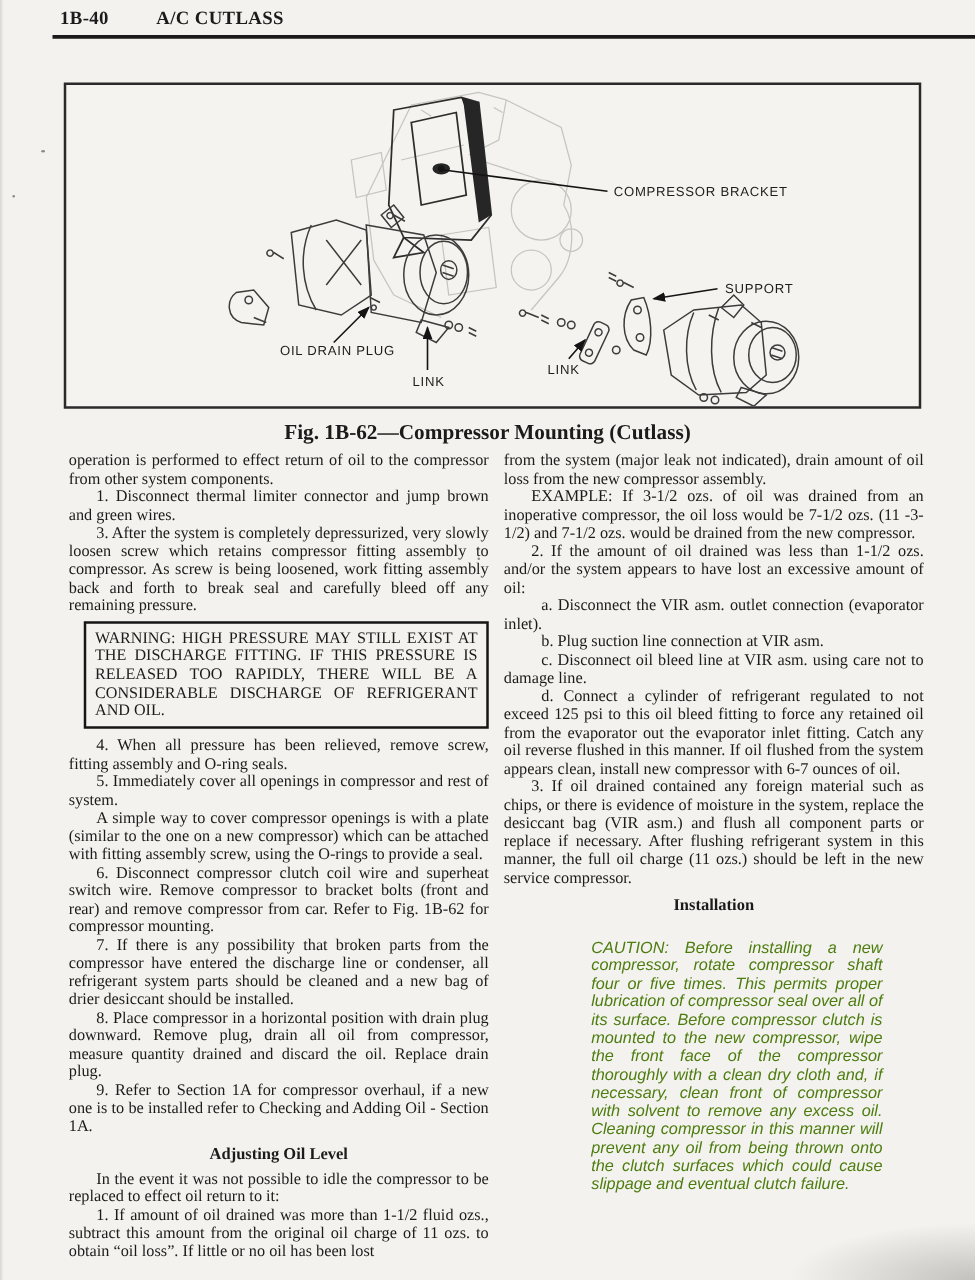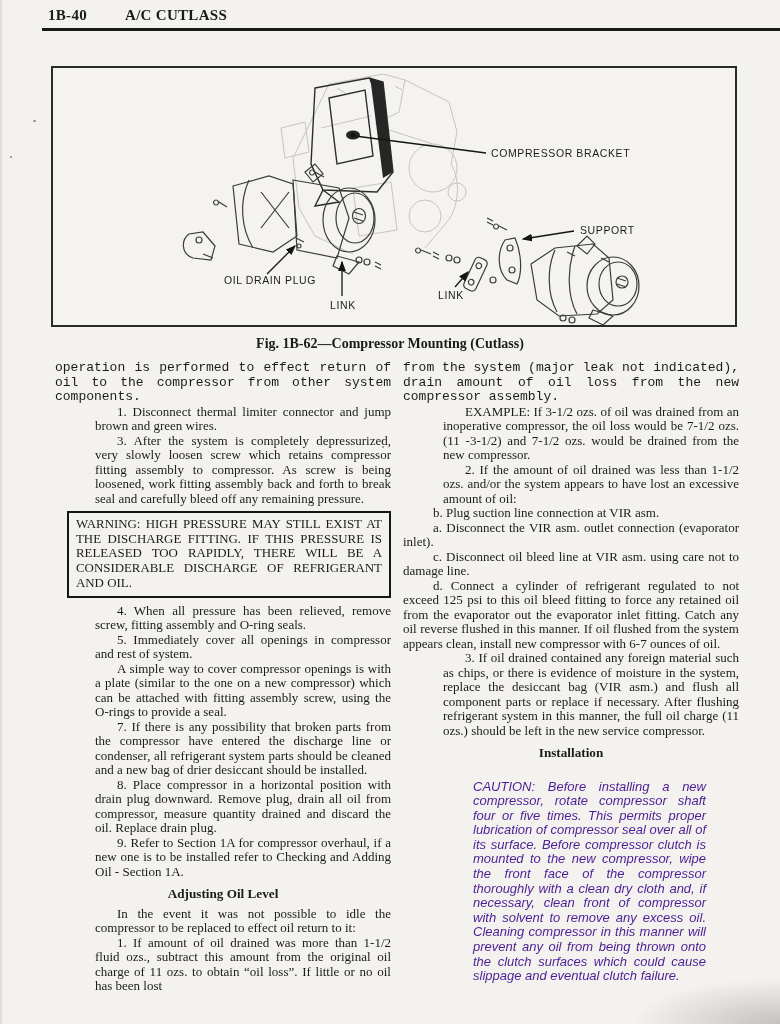--- a/index.html
+++ b/index.html
@@ -8,35 +8,35 @@
     background:#f3f2ee;overflow:hidden;
     font-family:"Liberation Serif",serif;color:#1b1b1b;
   }
   
   .hdr{position:absolute;left:48px;top:7px;font-size:15px;font-weight:bold;letter-spacing:.3px;}
   .hdr .pgnum{margin-right:38px;}
   .hdr-rule{position:absolute;left:42px;top:28px;width:738px;height:3px;background:#1a1a1a;}
   
   .figbox{position:absolute;left:51px;top:66px;width:686px;height:261px;border:2px solid #2a2a2a;background:#f4f3ef;box-sizing:border-box;}
   .figbox svg{display:block;}
-  .fig-caption{position:absolute;left:0;top:336px;width:780px;text-align:center;font-size:14px;font-weight:bold;}
+  .fig-caption{position:absolute;left:0;top:336px;width:780px;text-align:center;font-size:17px;font-weight:bold;}
   
   .col{position:absolute;top:361px;width:336px;font-size:13px;line-height:14.5px;text-align:justify;}
   .col-left{left:55px;}
   .col-right{left:403px;}
   .col p{margin:0;}
-  p.cont{text-indent:0;font-family:Liberation Mono, monospace;}
-  p.step{text-indent:22px;margin-left:40px;}
+  p.cont{text-indent:0;}
+  p.step{text-indent:22px;}
   p.sub{text-indent:30px;}
   .warnbox{border:2.5px solid #151515;padding:4px 7px 5px 7px;margin:5px 0 6px 12px;font-size:12.9px;line-height:14.7px;text-align:justify;}
   h3.subhead{font-size:13.2px;margin:8px 0 5px 0;font-weight:bold;text-align:center;}
   .caution{
     font-family:"Liberation Sans",sans-serif;font-style:italic;
     font-size:13px;line-height:14.6px;width:233px;margin:19px 0 0 70px;
-    text-align:justify;color:#4c1d95;
+    text-align:justify;color:#4d7c0f;
   }
   
   .speck{position:absolute;border-radius:50%;background:#8d8a84;}
   .corner-shade{position:absolute;right:0;bottom:0;width:150px;height:46px;
     background:radial-gradient(ellipse at 100% 100%, rgba(70,68,62,.28), rgba(70,68,62,0) 70%);}
   .edge-shade{position:absolute;left:0;top:0;width:3px;height:100%;
     background:linear-gradient(to right, rgba(90,88,82,.18), rgba(90,88,82,0));}
   
   .ghost{stroke:#a9a5a0;fill:none;stroke-width:1;opacity:.6;}
   .part{stroke:#3c3c3c;fill:none;stroke-width:1.2;}
@@ -170,36 +170,37 @@
   <div class="col col-left">
     <p class="cont">operation is performed to effect return of oil to the compressor from other system components.</p>
     <p class="step">1. Disconnect thermal limiter connector and jump brown and green wires.</p>
     <p class="step">3. After the system is completely depressurized, very slowly loosen screw which retains compressor fitting assembly to compressor. As screw is being loosened, work fitting assembly back and forth to break seal and carefully bleed off any remaining pressure.</p>
 
     <div class="warnbox">WARNING: HIGH PRESSURE MAY STILL EXIST AT THE DISCHARGE FITTING. IF THIS PRESSURE IS RELEASED TOO RAPIDLY, THERE WILL BE A CONSIDERABLE DISCHARGE OF REFRIGERANT AND OIL.</div>
 
     <p class="step">4. When all pressure has been relieved, remove screw, fitting assembly and O-ring seals.</p>
     <p class="step">5. Immediately cover all openings in compressor and rest of system.</p>
     <p class="step">A simple way to cover compressor openings is with a plate (similar to the one on a new compressor) which can be attached with fitting assembly screw, using the O-rings to provide a seal.</p>
+    <p class="step">6. Disconnect compressor clutch coil wire and superheat switch wire. Remove compressor to bracket bolts (front and rear) and remove compressor from car. Refer to Fig. 1B-62 for compressor mounting.</p>
     <p class="step">7. If there is any possibility that broken parts from the compressor have entered the discharge line or condenser, all refrigerant system parts should be cleaned and a new bag of drier desiccant should be installed.</p>
     <p class="step">8. Place compressor in a horizontal position with drain plug downward. Remove plug, drain all oil from compressor, measure quantity drained and discard the oil. Replace drain plug.</p>
     <p class="step">9. Refer to Section 1A for compressor overhaul, if a new one is to be installed refer to Checking and Adding Oil - Section 1A.</p>
 
     <h3 class="subhead">Adjusting Oil Level</h3>
 
     <p class="step">In the event it was not possible to idle the compressor to be replaced to effect oil return to it:</p>
     <p class="step">1. If amount of oil drained was more than 1-1/2 fluid ozs., subtract this amount from the original oil charge of 11 ozs. to obtain “oil loss”. If little or no oil has been lost</p>
   </div>
 
   <div class="col col-right">
     <p class="cont">from the system (major leak not indicated), drain amount of oil loss from the new compressor assembly.</p>
     <p class="step">EXAMPLE: If 3-1/2 ozs. of oil was drained from an inoperative compressor, the oil loss would be 7-1/2 ozs. (11 -3-1/2) and 7-1/2 ozs. would be drained from the new compressor.</p>
     <p class="step">2. If the amount of oil drained was less than 1-1/2 ozs. and/or the system appears to have lost an excessive amount of oil:</p>
+    <p class="sub">a.  Disconnect the VIR asm. outlet connection (evaporator inlet).</p>
     <p class="sub">b.  Plug suction line connection at VIR asm.</p>
-    <p class="sub">a.  Disconnect the VIR asm. outlet connection (evaporator inlet).</p>
     <p class="sub">c.  Disconnect oil bleed line at VIR asm. using care not to damage line.</p>
     <p class="sub">d.  Connect a cylinder of refrigerant regulated to not exceed 125 psi to this oil bleed fitting to force any retained oil from the evaporator out the evaporator inlet fitting. Catch any oil reverse flushed in this manner. If oil flushed from the system appears clean, install new compressor with 6-7 ounces of oil.</p>
     <p class="step">3. If oil drained contained any foreign material such as chips, or there is evidence of moisture in the system, replace the desiccant bag (VIR asm.) and flush all component parts or replace if necessary. After flushing refrigerant system in this manner, the full oil charge (11 ozs.) should be left in the new service compressor.</p>
 
     <h3 class="subhead">Installation</h3>
 
     <div class="caution">CAUTION:  Before installing a new compressor, rotate compressor shaft four or five times. This permits proper lubrication of compressor seal over all of its surface. Before compressor clutch is mounted to the new compressor, wipe the front face of the compressor thoroughly with a clean dry cloth and, if necessary, clean front of compressor with solvent to remove any excess oil. Cleaning compressor in this manner will prevent any oil from being thrown onto the clutch surfaces which could cause slippage and eventual clutch failure.</div>
   </div>
 
   <div class="speck" style="left:33px;top:120px;width:3px;height:2px;"></div>

